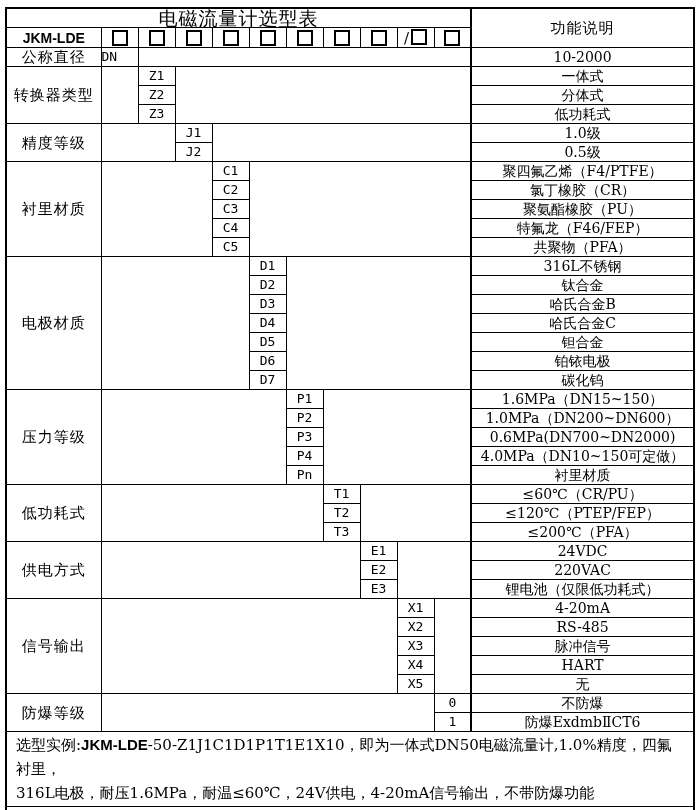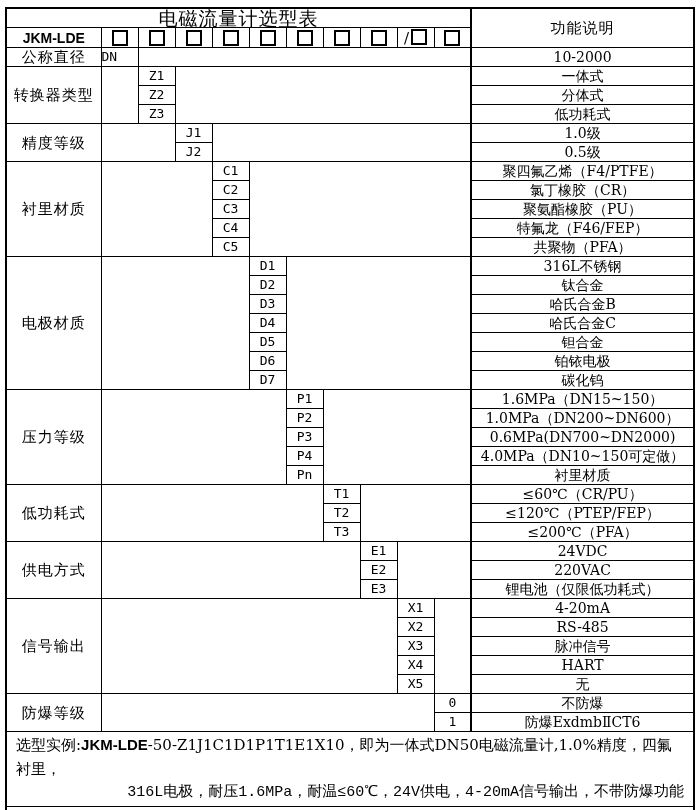--- a/index.html
+++ b/index.html
@@ -34,21 +34,21 @@
     border:2px solid #000;vertical-align:middle;background:#fff;
     margin-top:-2px;
   }
   .slash{font-size:15px;margin-right:2px;vertical-align:middle;}
   td.example{
     height:50px;line-height:24px;white-space:normal;
     font-size:15px;padding:1px 9px;text-align:center;
   }
   .ex-line1{text-align:left;}
   .ex-line1 b{font-family:"Liberation Sans",sans-serif;}
-  .ex-line2{text-align:right;font-family:Liberation Mono, monospace;}
+  .ex-line2{text-align:left;}
   td.note{
     height:20px;line-height:20px;text-align:left;
     font-size:15px;padding:1px 3px;white-space:normal;
   }
 </style>
 </head>
 <body>
 
 <table class="sel">
   <colgroup>

